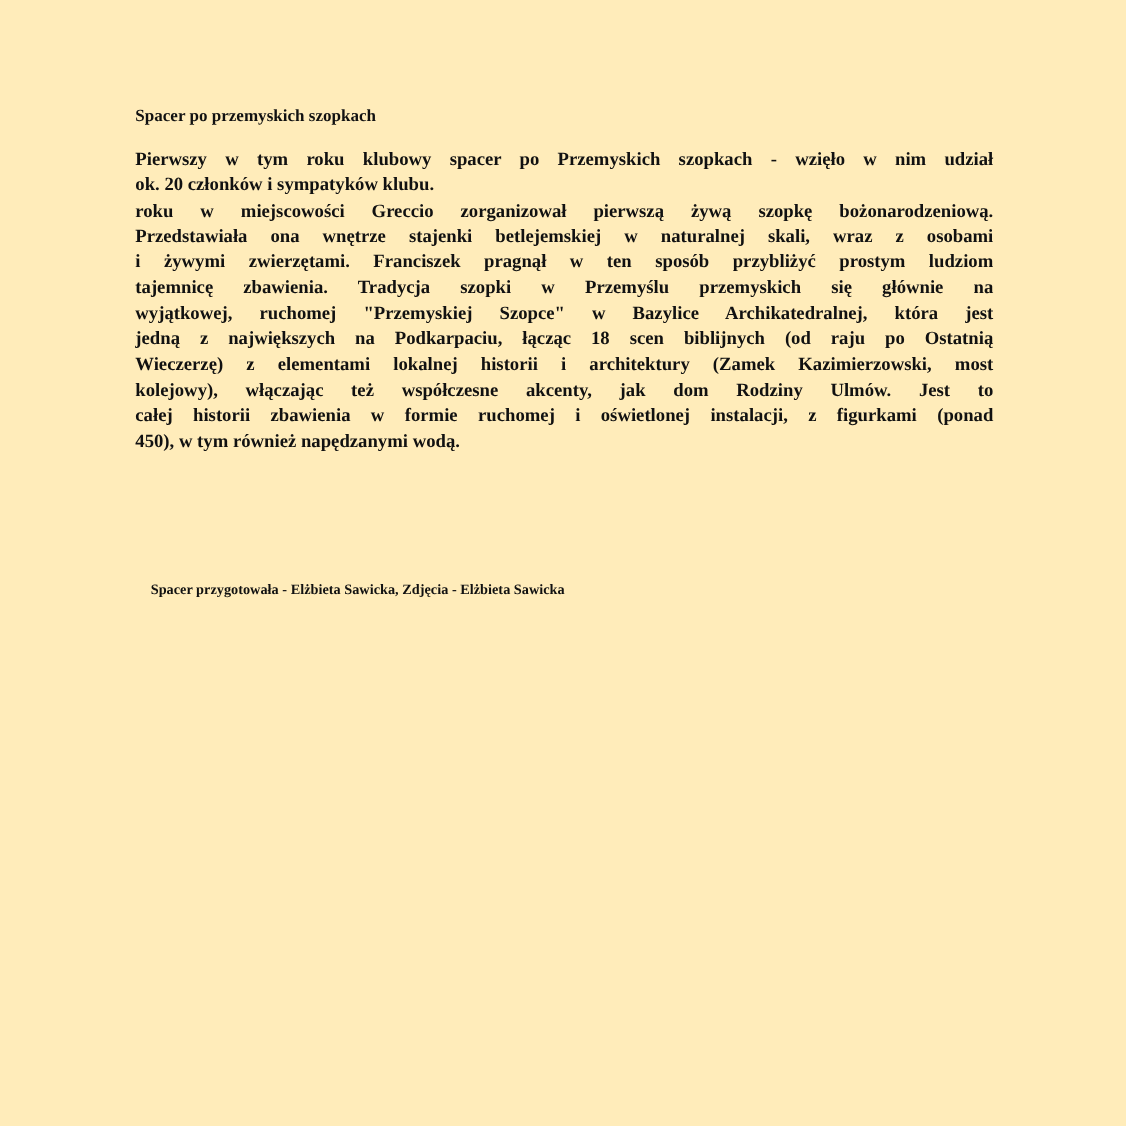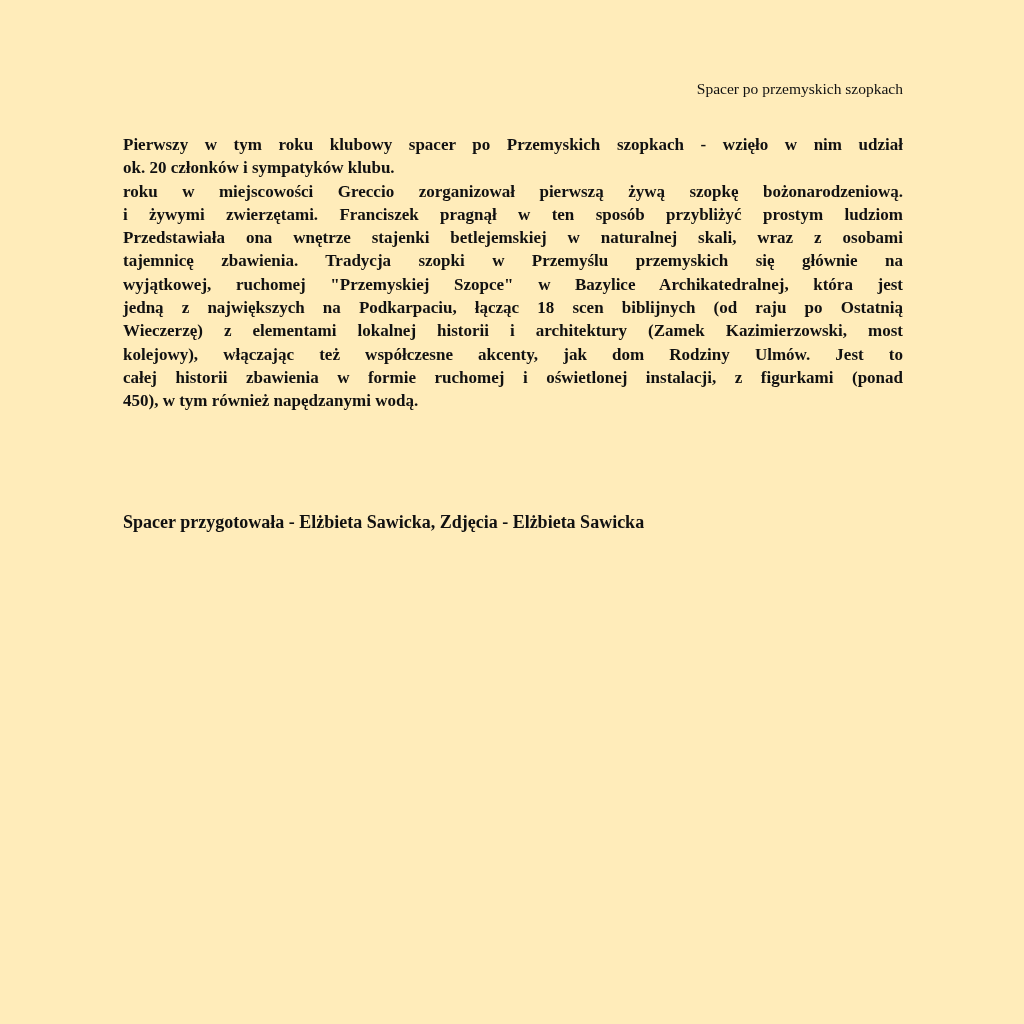--- a/index.html
+++ b/index.html
@@ -16,28 +16,28 @@
       color: #111;
     }
     .page {
       position: absolute;
       left: 123px;
       top: 0;
       width: 780px;
     }
     .title {
       position: absolute;
-      top: 79px;
+      top: 96px;
       left: 0;
       width: 780px;
-      text-align: right;
+      text-align: left;
       font-size: 15.5px;
       line-height: 20px;
       margin: 0;
-      font-weight: normal;
+      font-weight: bold;
     }
     .body-text {
       position: absolute;
       top: 133px;
       left: 0;
       width: 780px;
       margin: 0;
       font-size: 17px;
       line-height: 23.3px;
       text-align: justify;
@@ -48,37 +48,37 @@
       text-align-last: justify;
     }
     .body-text span.line.last {
       text-align-last: left;
     }
     .credits {
       position: absolute;
       top: 512px;
       left: 0;
       width: 780px;
-      margin: 0;
-      font-size: 18px;
+      margin: 14px;
+      font-size: 13px;
       line-height: 20px;
     }
   </style>
 </head>
 <body style="background: rgb(255, 236, 186); color: rgb(17, 17, 17);">
 
 <div class="page">
   <h1 class="title">Spacer po przemyskich szopkach</h1>
 
   <div class="body-text">
     <span class="line">Pierwszy w tym roku klubowy spacer po Przemyskich szopkach - wzięło w nim udział</span>
     <span class="line last">ok. 20 członków i sympatyków klubu.</span>
     <span class="line">roku w miejscowości Greccio zorganizował pierwszą żywą szopkę bożonarodzeniową.</span>
+    <span class="line">Przedstawiała ona wnętrze stajenki betlejemskiej w naturalnej skali, wraz z osobami</span>
     <span class="line">i żywymi zwierzętami. Franciszek pragnął w ten sposób przybliżyć prostym ludziom</span>
-    <span class="line">Przedstawiała ona wnętrze stajenki betlejemskiej w naturalnej skali, wraz z osobami</span>
     <span class="line">tajemnicę zbawienia. Tradycja szopki w Przemyślu przemyskich się głównie na</span>
     <span class="line">wyjątkowej, ruchomej "Przemyskiej Szopce" w Bazylice Archikatedralnej, która jest</span>
     <span class="line">jedną z największych na Podkarpaciu, łącząc 18 scen biblijnych (od raju po Ostatnią</span>
     <span class="line">Wieczerzę) z elementami lokalnej historii i architektury (Zamek Kazimierzowski, most</span>
     <span class="line">kolejowy), włączając też współczesne akcenty, jak dom Rodziny Ulmów. Jest to</span>
     <span class="line">całej historii zbawienia w formie ruchomej i oświetlonej instalacji, z figurkami (ponad</span>
     <span class="line last">450), w tym również napędzanymi wodą.</span>
   </div>
 
   <p class="credits">Spacer przygotowała - Elżbieta Sawicka, Zdjęcia - Elżbieta Sawicka</p>

